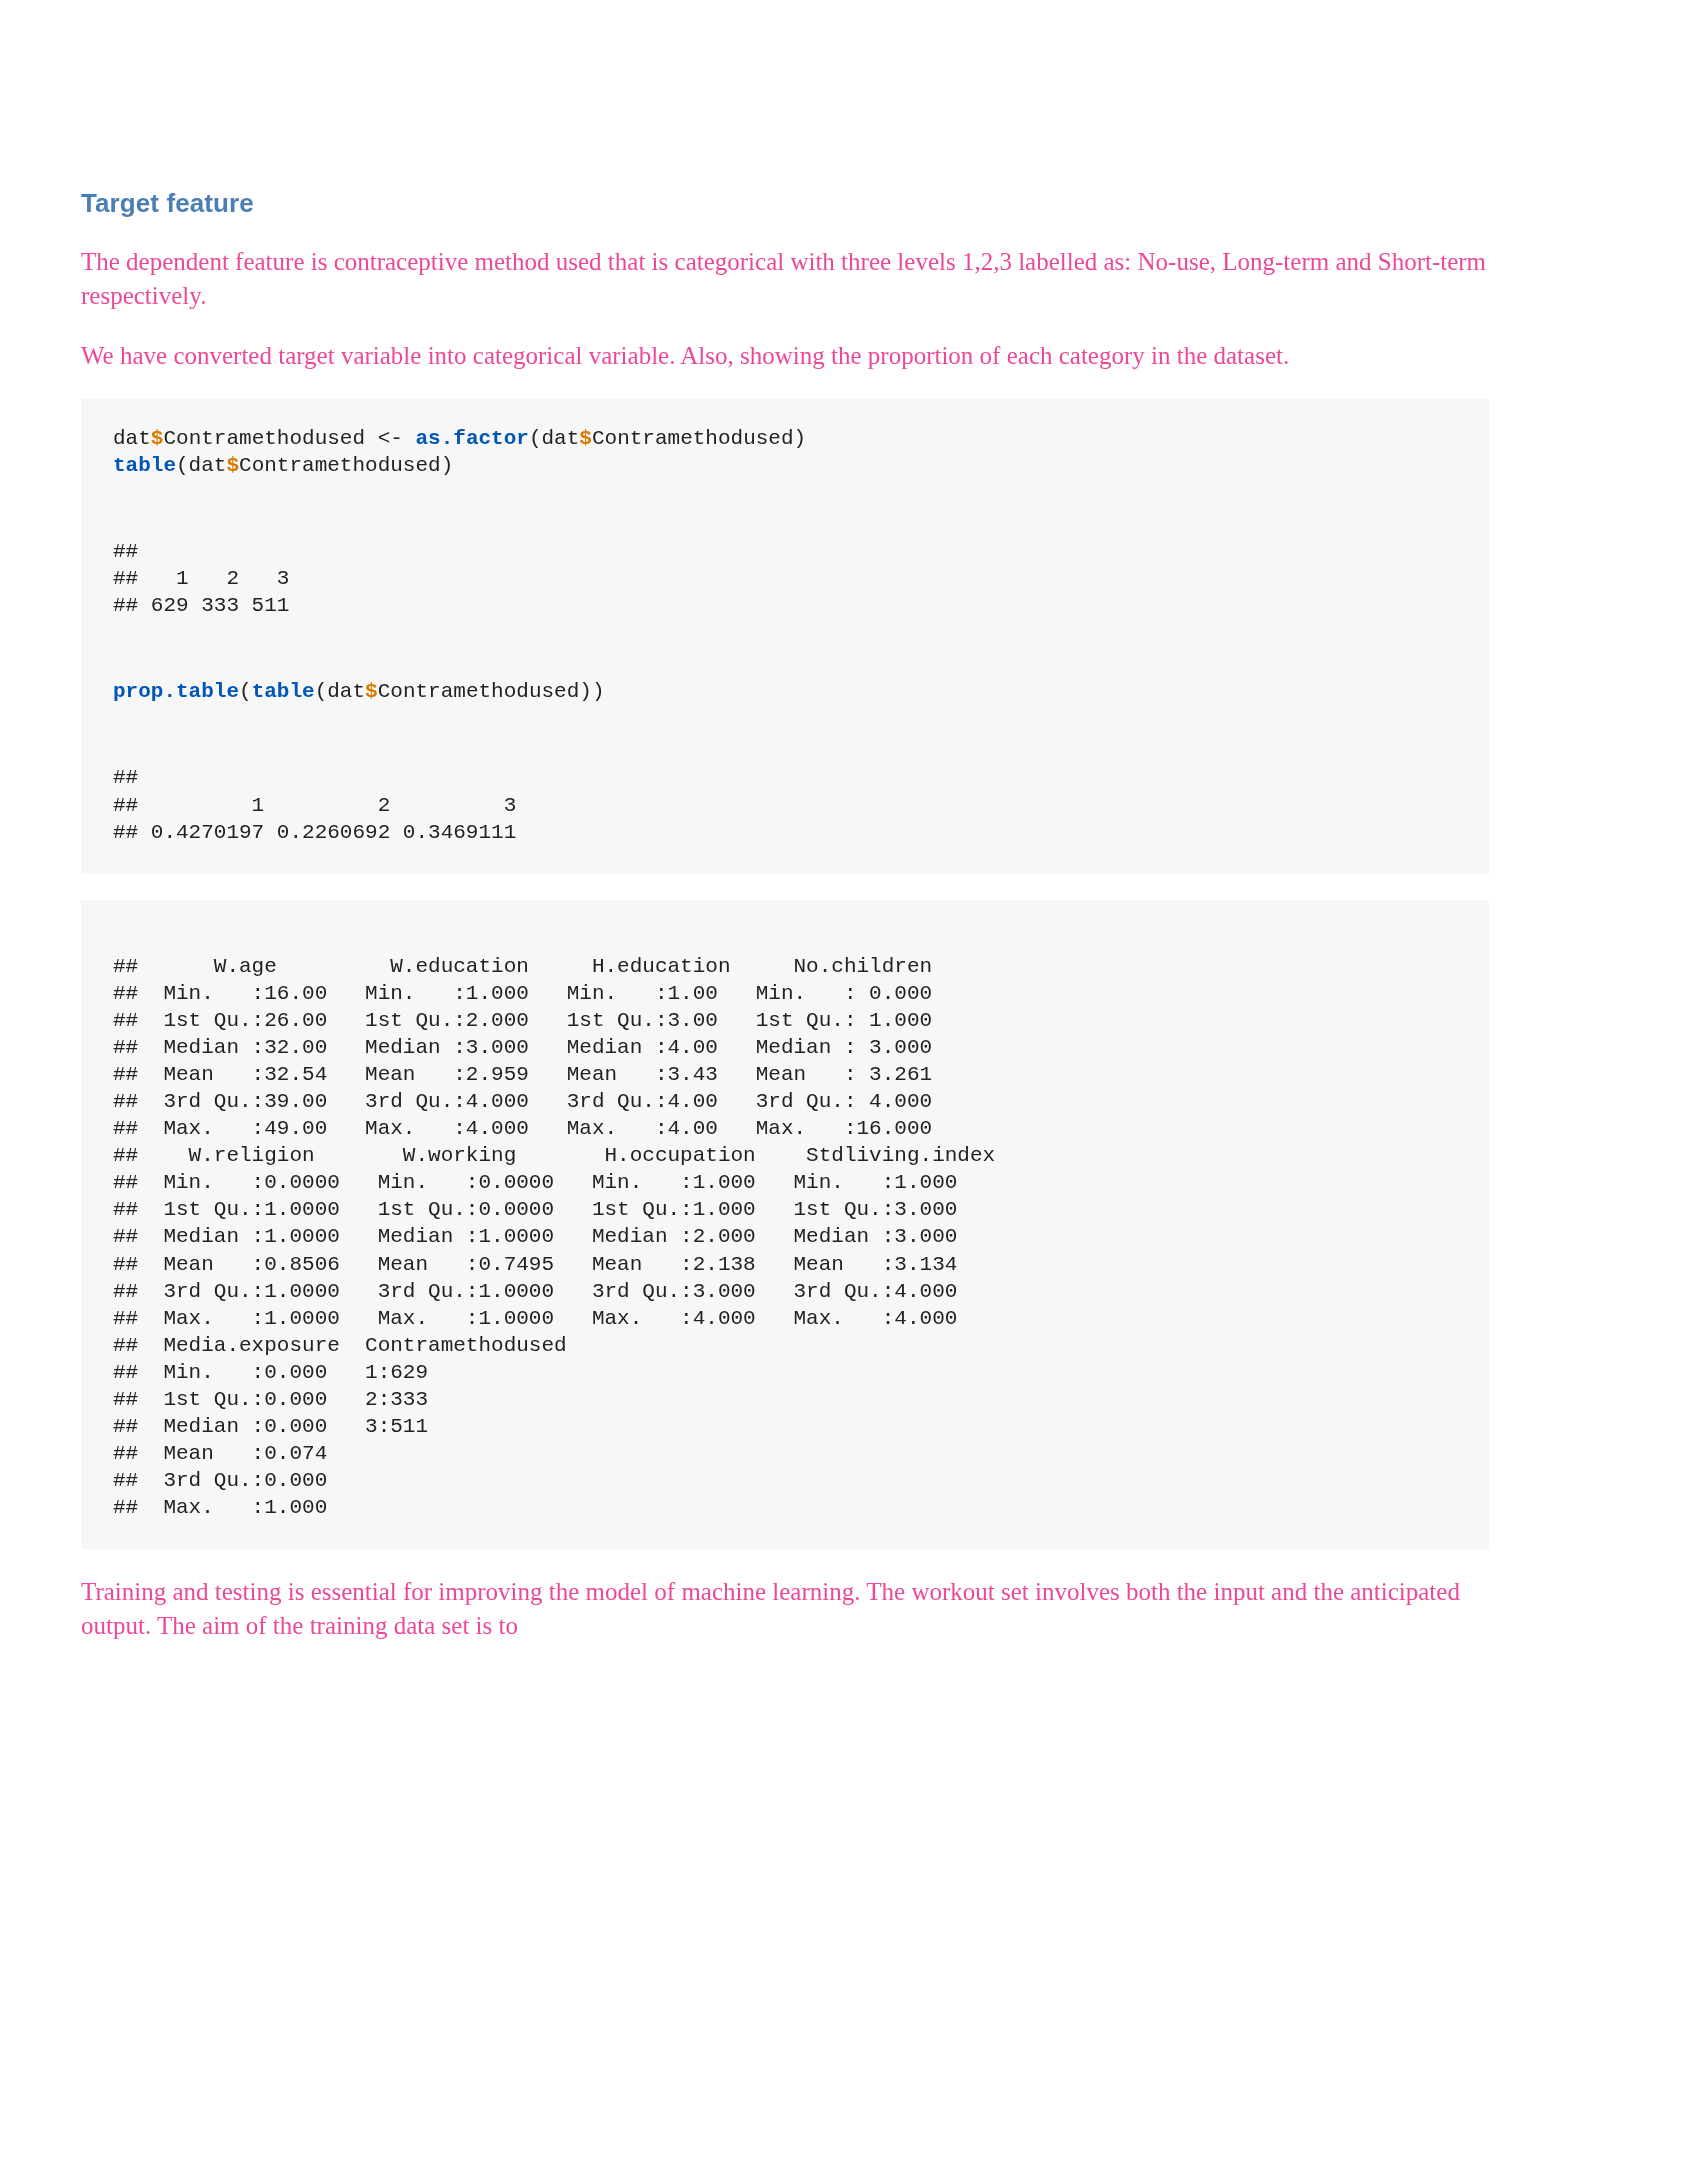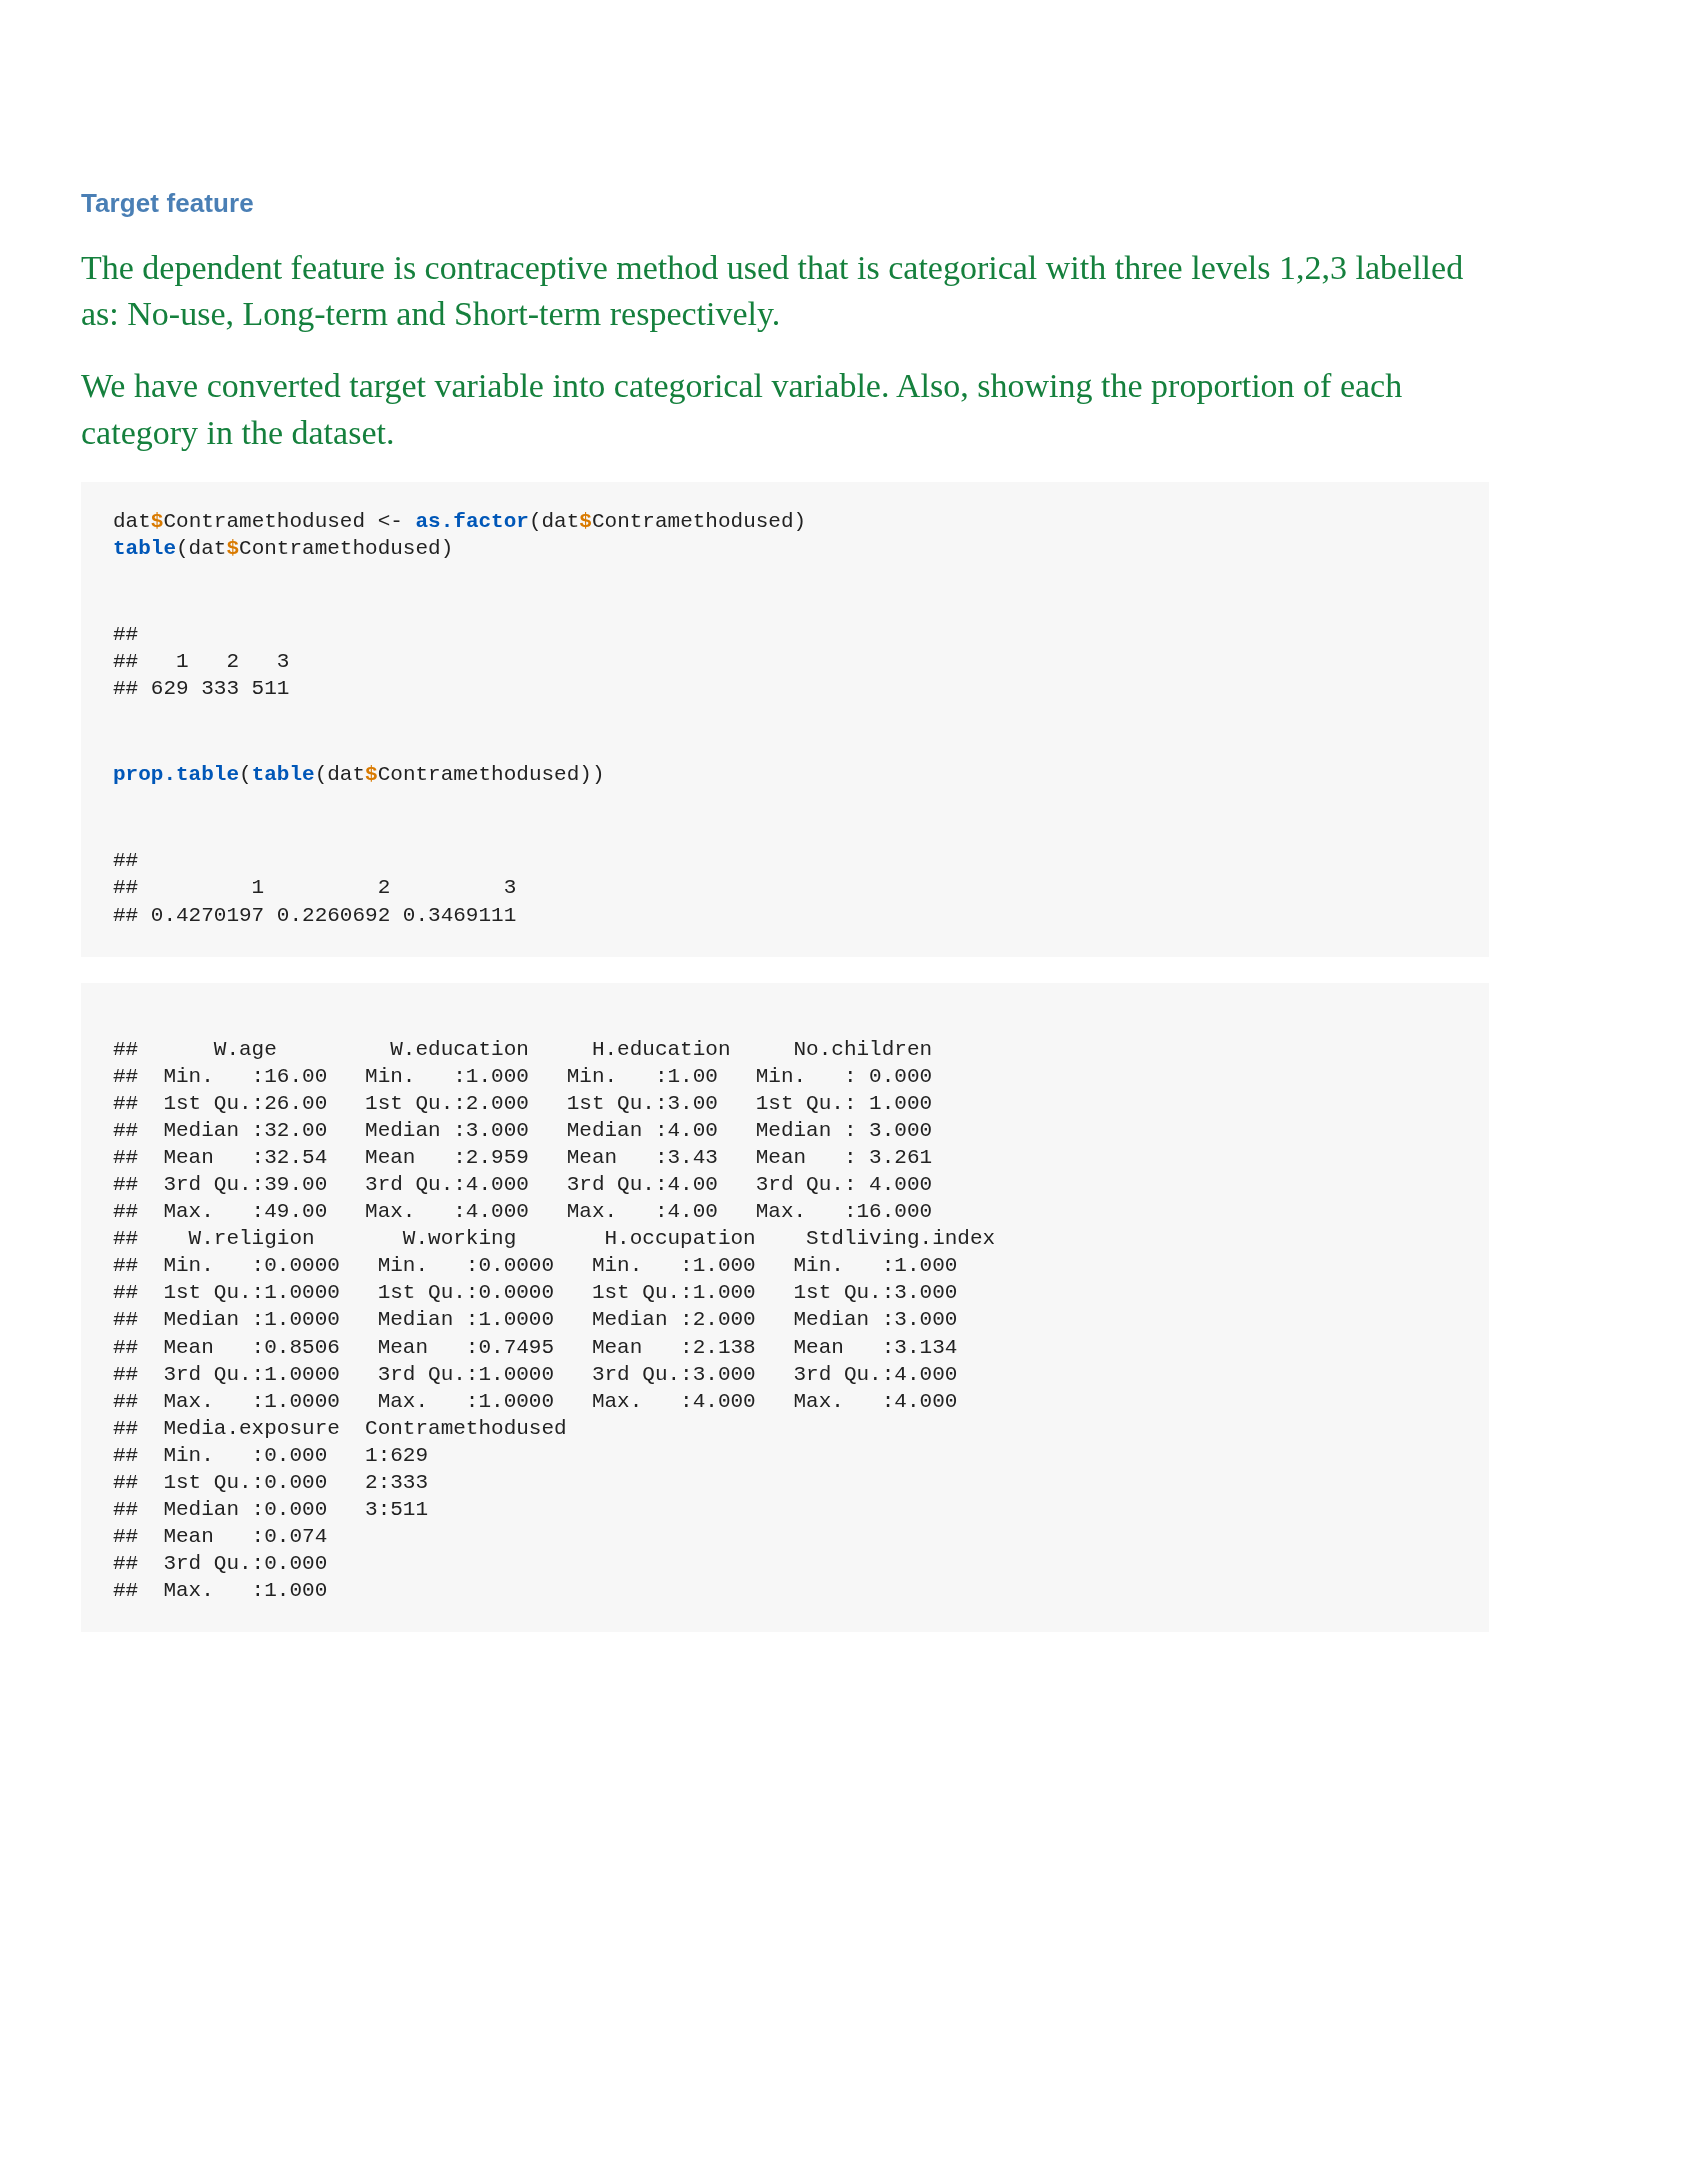--- a/index.html
+++ b/index.html
@@ -25,24 +25,24 @@
   h2.heading {
     font-family: "Liberation Sans", sans-serif;
     font-size: 26px;
     font-weight: bold;
     color: #4a7fb5;
     margin: 0 0 26px 0;
     letter-spacing: 0.1px;
   }
   p.para {
     font-family: "Liberation Serif", serif;
-    font-size: 34px;
+    font-size: 25px;
     line-height: 1.36;
     margin: 16px 0 26px 0;
-    color: #15803d;
+    color: #ec4899;
   }
   .codeblock {
     background: #f7f7f7;
     font-family: "Liberation Mono", monospace;
     font-size: 21px;
     line-height: 1.29;
     padding: 14px 16px 14px 16px;
     margin: 16px;
     white-space: pre;
     color: #222222;
@@ -111,15 +111,16 @@
 ##  Media.exposure  Contramethodused
 ##  Min.   :0.000   1:629           
 ##  1st Qu.:0.000   2:333           
 ##  Median :0.000   3:511           
 ##  Mean   :0.074                   
 ##  3rd Qu.:0.000                   
 ##  Max.   :1.000                   </div>
   </div>
 
 
+  <p class="para">Training and testing is essential for improving the model of machine learning. The workout set involves both the input and the anticipated output. The aim of the training data set is to</p>
 
 </div>
 
 
 </body></html>

